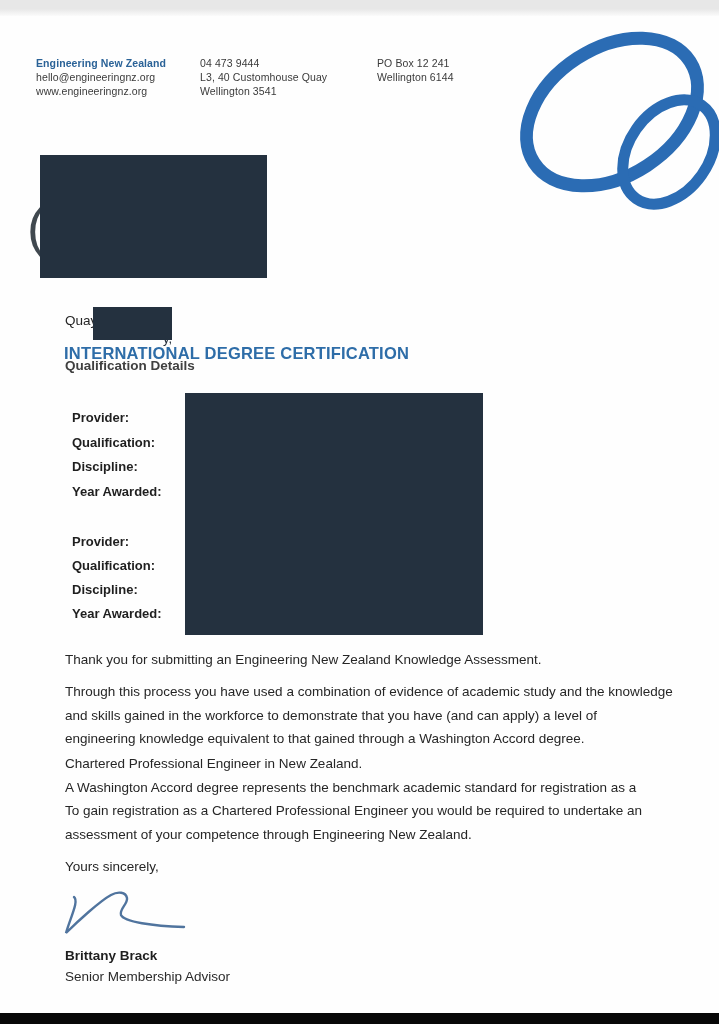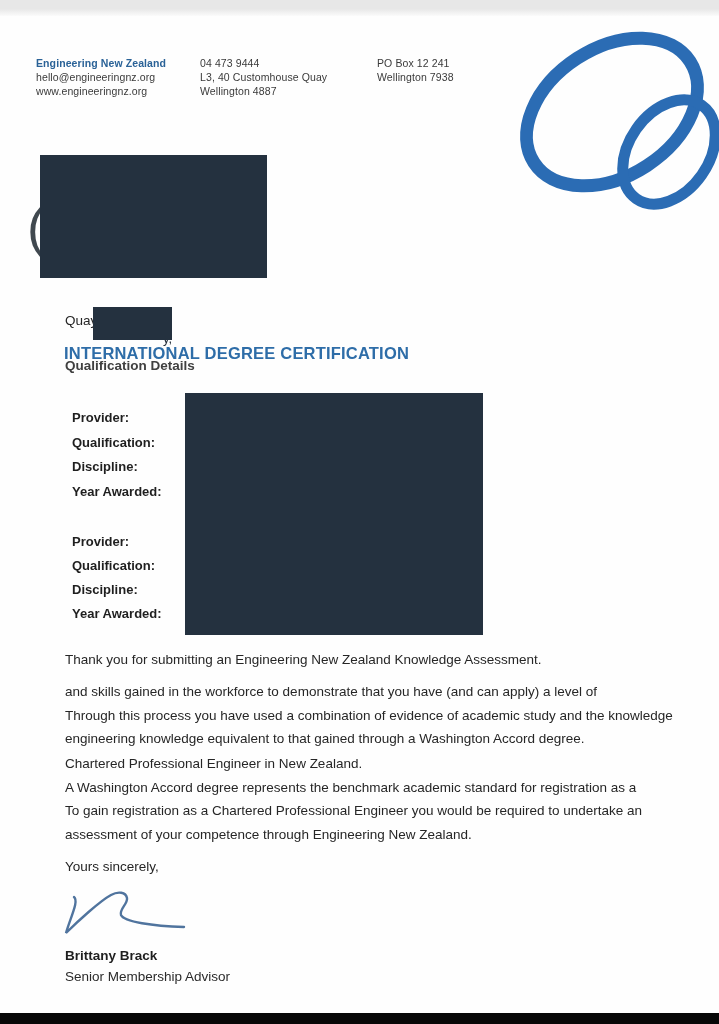--- a/index.html
+++ b/index.html
@@ -154,25 +154,25 @@
   </svg>
 
   <div class="hdr-col hdr-col-1">
     <div class="org-name">Engineering New Zealand</div>
     <div>hello@engineeringnz.org</div>
     <div>www.engineeringnz.org</div>
   </div>
   <div class="hdr-col hdr-col-2">
     <div>04 473 9444</div>
     <div>L3, 40 Customhouse Quay</div>
-    <div>Wellington 4887</div>
+    <div>Wellington 3541</div>
   </div>
   <div class="hdr-col hdr-col-3">
     <div>PO Box 12 241</div>
-    <div>Wellington 7938</div>
+    <div>Wellington 6144</div>
   </div>
 
   <span class="paren-remnant">(</span>
   <div class="redact redact-address"></div>
 
   <span class="salutation">Quay</span>
   <span class="name-remnant">y,</span>
   <div class="redact redact-salutation"></div>
 
   <div class="letter-title">INTERNATIONAL DEGREE CERTIFICATION</div>
@@ -187,22 +187,22 @@
   <div class="qual-label g2-1">Qualification:</div>
   <div class="qual-label g2-2">Discipline:</div>
   <div class="qual-label g2-3">Year Awarded:</div>
 
   <div class="redact redact-values"></div>
 
   <div class="para para-1">
     <div>Thank you for submitting an Engineering New Zealand Knowledge Assessment.</div>
   </div>
   <div class="para para-2">
+    <div>Through this process you have used a combination of evidence of academic study and the knowledge</div>
     <div>and skills gained in the workforce to demonstrate that you have (and can apply) a level of</div>
-    <div>Through this process you have used a combination of evidence of academic study and the knowledge</div>
     <div>engineering knowledge equivalent to that gained through a Washington Accord degree.</div>
   </div>
   <div class="para para-3">
     <div>Chartered Professional Engineer in New Zealand.</div>
     <div>A Washington Accord degree represents the benchmark academic standard for registration as a</div>
   </div>
   <div class="para para-4">
     <div>To gain registration as a Chartered Professional Engineer you would be required to undertake an</div>
     <div>assessment of your competence through Engineering New Zealand.</div>
   </div>

